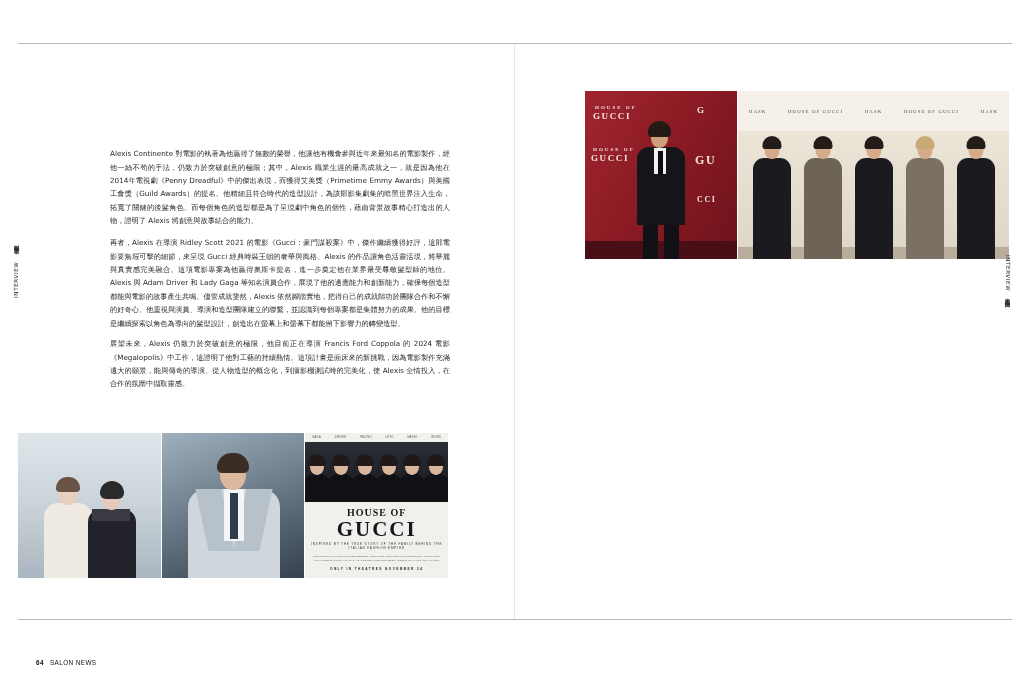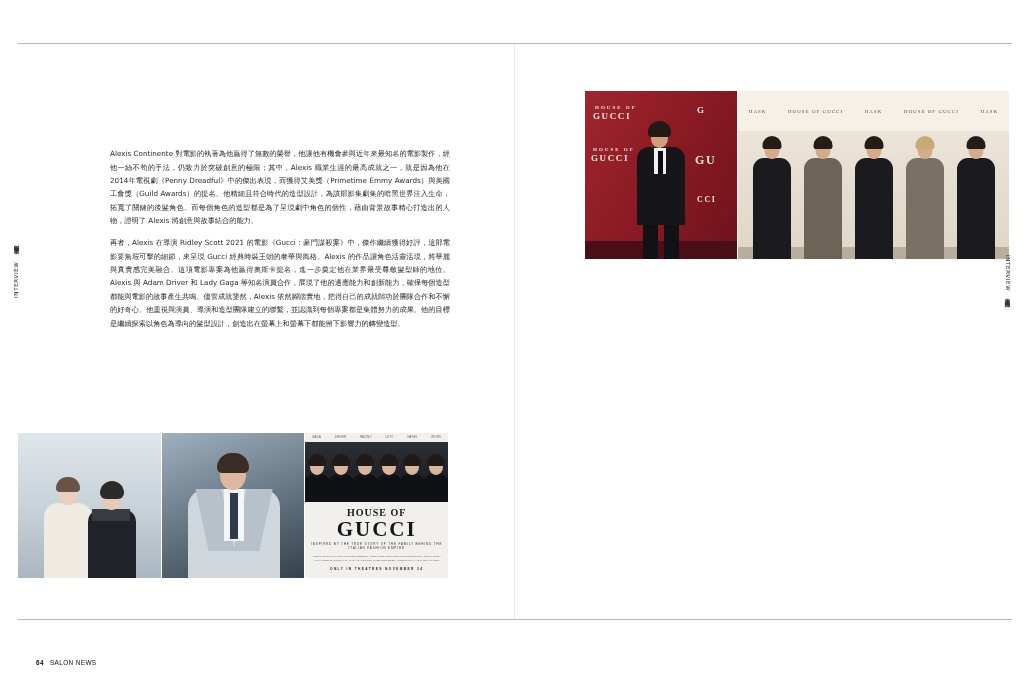--- a/index.html
+++ b/index.html
@@ -210,20 +210,21 @@
   <div class="rule rule-bottom"></div>
   <div class="gutter"></div>
 
   <div class="left-page">
 
     <div class="side-label-left">INTERVIEW 專訪名人造型師</div>
 
 
     <p class="cjk-body cjk-p1">Alexis Continente 對電影的執著為他贏得了無數的榮譽，他讓他有機會參與近年來最知名的電影製作，經他一絲不苟的手法，仍致力於突破創意的極限；其中，Alexis 職業生涯的最高成就之一，就是因為他在2014年電視劇《Penny Dreadful》中的傑出表現，而獲得艾美獎（Primetime Emmy Awards）與美國工會獎（Guild Awards）的提名。他精細且符合時代的造型設計，為該部影集劇集的暗黑世界注入生命，拓寬了關鍵的後髮角色。而每個角色的造型都是為了呈現劇中角色的個性，藉由背景故事精心打造出的人物，證明了 Alexis 將創意與故事結合的能力。</p>
     <p class="cjk-body cjk-p2">再者，Alexis 在導演 Ridley Scott 2021 的電影《Gucci：豪門謀殺案》中，傑作繼續獲得好評，這部電影要無瑕可擊的細節，來呈現 Gucci 經典時裝王朝的奢華與風格。Alexis 的作品讓角色活靈活現，將華麗與真實感完美融合。這項電影專案為他贏得奧斯卡提名，進一步奠定他在業界最受尊敬髮型師的地位。Alexis 與 Adam Driver 和 Lady Gaga 等知名演員合作，展現了他的適應能力和創新能力，確保每個造型都能與電影的故事產生共鳴。儘管成就斐然，Alexis 依然腳踏實地，把得自己的成就歸功於團隊合作和不懈的好奇心。他重視與演員、導演和造型團隊建立的聯繫，並認識到每個專案都是集體努力的成果。他的目標是繼續探索以角色為導向的髮型設計，創造出在螢幕上和螢幕下都能留下影響力的轉變造型。</p>
+    <p class="cjk-body cjk-p3">展望未來，Alexis 仍致力於突破創意的極限，他目前正在導演 Francis Ford Coppola 的 2024 電影《Megalopolis》中工作，這證明了他對工藝的持續熱情。這項計畫是面床來的新挑戰，因為電影製作充滿遠大的願景，能與傳奇的導演。從人物造型的概念化，到攝影棚測試時的完美化，使 Alexis 全情投入，在合作的氛圍中擷取靈感。</p>
 
     <div class="img-strip">
 
       <div class="img-cell img-a">
         <div class="a-sky"></div>
         <div class="a-snow"></div>
         <div class="a-p1-body"></div>
         <div class="a-p1-head"></div>
         <div class="a-p1-hair"></div>
         <div class="a-p2-body"></div>

